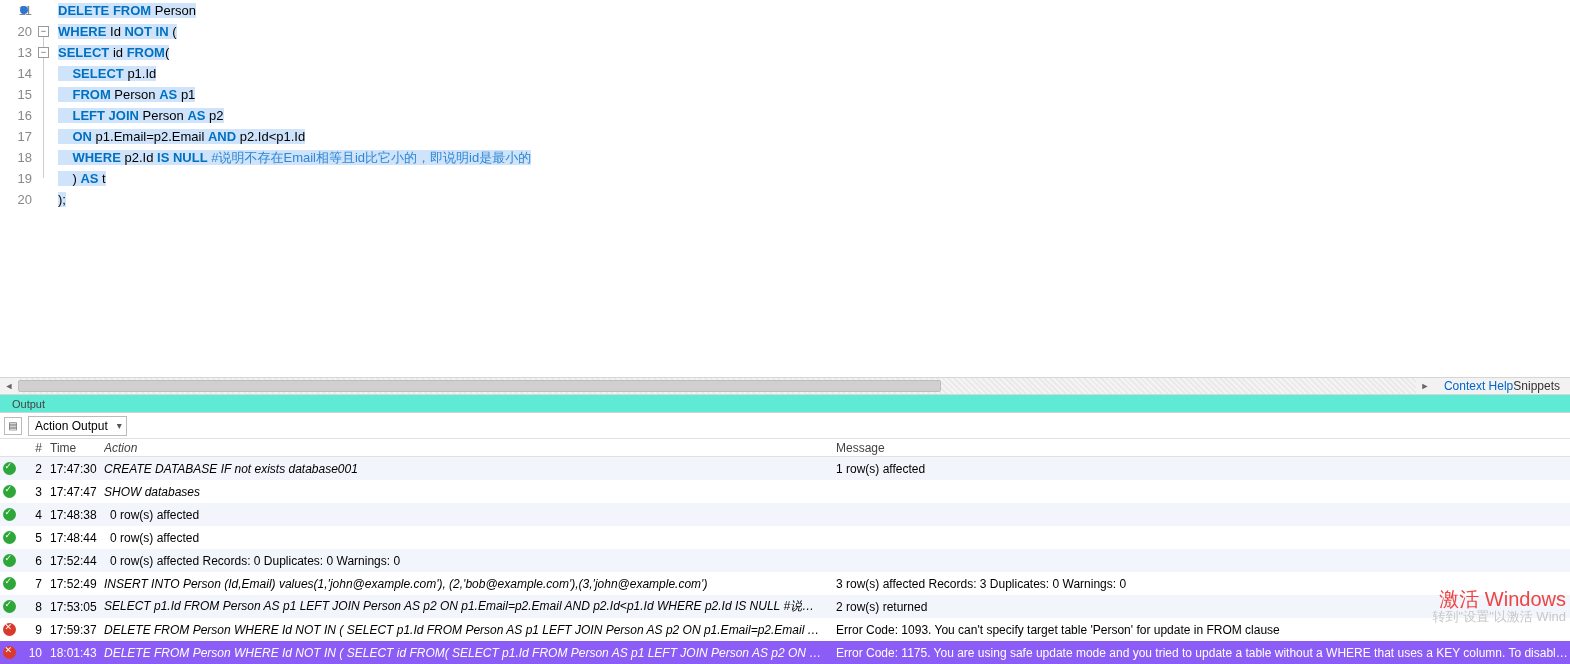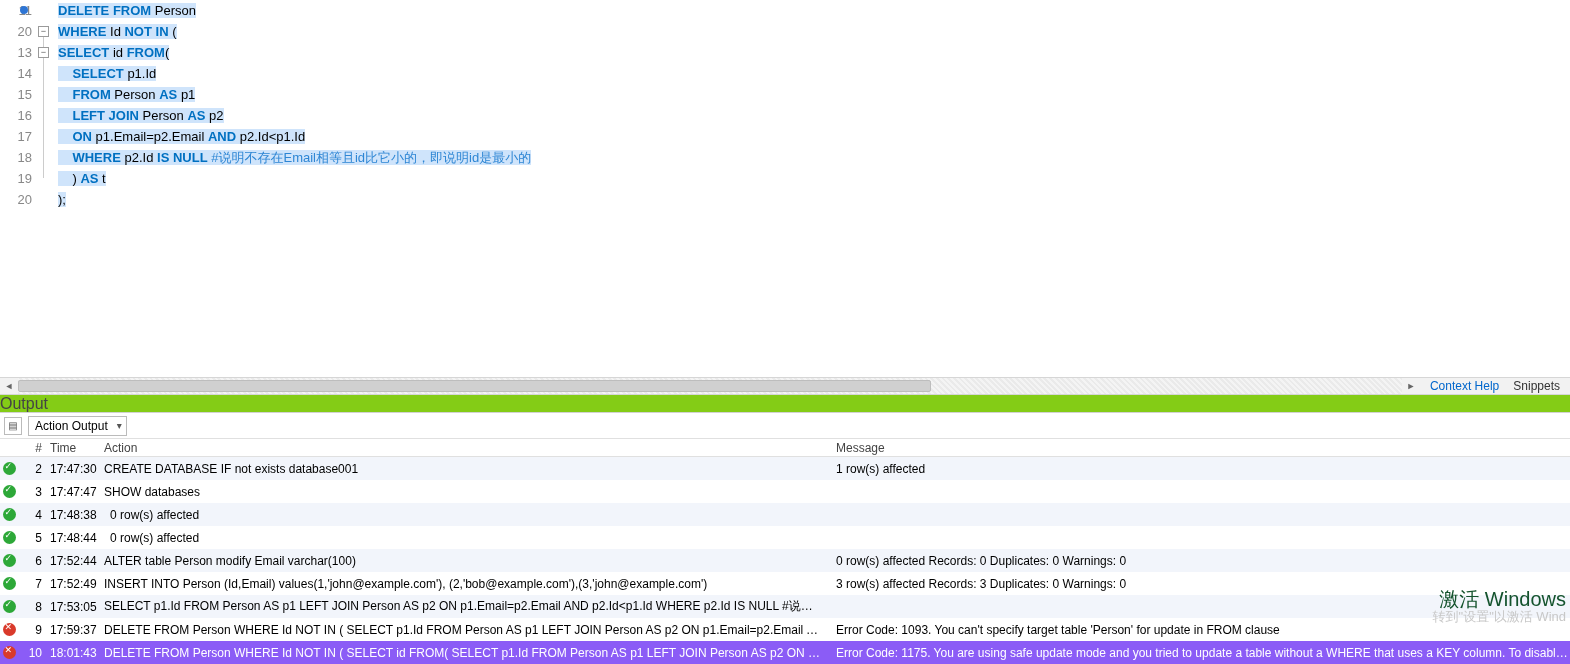--- a/index.html
+++ b/index.html
@@ -19,50 +19,50 @@
   .kw{ color:#0070c1; font-weight:bold; }
   .id{ color:#000;border-radius:7px; }
   .cmt{ color:#2e86d4; }
   .pun{ color:#000; }
 
   
   .hscroll{ height:18px; display:flex; align-items:stretch; background:#f2f2f2; border-top:1px solid #d6d6d6; border-bottom:1px solid #d6d6d6; }
   .sb-btn{ width:18px; display:flex; align-items:center; justify-content:center; font-size:9px; color:#666; background:#f2f2f2; }
   .sb-track{ flex:1; background:repeating-linear-gradient(45deg,#eaeaea,#eaeaea 2px,#f4f4f4 2px,#f4f4f4 4px); position:relative; }
   .sb-thumb{ position:absolute; top:2px; height:12px; background:#d0d0d0; border:1px solid #bdbdbd; border-radius:2px; }
-  .rtabs{ display:flex; align-items:center; gap:14px; padding:0 10px; font-size:12px; }
+  .rtabs{ display:flex; align-items:center; padding:0 10px; font-size:12px; }
   .rtabs a{ color:#0066cc; text-decoration:none; }
   .rtabs .plain{ color:#333; }
 
   
-  .out-hdr{ height:18px; background:#84cc16; border-bottom:1px solid #d2d2d2; display:flex; align-items:center; font-size:16px; padding-left:0; color:#444;}
+  .out-hdr{ height:18px; background:#5eead4; border-bottom:1px solid #d2d2d2; display:flex; align-items:center; font-size:11px; padding-left:12px; color:#444;}
   .toolbar{ height:26px; display:flex; align-items:center; gap:6px; padding:2px 4px; border-bottom:1px solid #e0e0e0; }
   .tb-icon{ width:18px; height:18px; border:1px solid #bbb; background:#fff; display:flex; align-items:center; justify-content:center; font-size:10px; color:#555;}
   .combo{ height:20px; border:1px solid #bbb; background:#fff; font-size:12px; padding:0 18px 0 6px; position:relative; display:flex; align-items:center;}
   .combo::after{ content:"▾"; position:absolute; right:4px; font-size:10px; color:#555; }
 
   
   .grid{ flex: none; display:flex; flex-direction:column; font-size:12px; }
   .grid .headrow{ display:flex; height:18px; align-items:center; border-bottom:1px solid #e0e0e0; color:#444; background:#fff;}
   .grid .row{ display:flex; height:23px; align-items:center; }
   .grid .row:nth-child(odd){ background:#f2f5fb; }
   .grid .row.sel{ background:#8b5cf6; color:#fff; }
   .c-status{ width:18px; display:flex; justify-content:center; }
   .c-num  { width:32px; text-align:right; padding-right:8px; }
   .c-time { width:54px; }
-  .c-action{ width:726px; overflow:hidden; white-space:nowrap; text-overflow:ellipsis; padding-right:8px;}
+  .c-action{ width:726px; overflow:hidden; white-space:nowrap; text-overflow:ellipsis; padding-right:8px;font-style:italic;}
   .c-message{ flex:1; overflow:hidden; white-space:nowrap; text-overflow:ellipsis; padding-left:6px;}
   .ok{ width:13px; height:13px; border-radius:50%; background:#2da838; position:relative; }
   .ok::after{ content:"✓"; position:absolute; color:#fff; font-size:9px; left:2px; top:-1px;}
   .err{ width:13px; height:13px; border-radius:50%; background:#d93a2b; position:relative; }
   .err::after{ content:"✕"; position:absolute; color:#fff; font-size:9px; left:2px; top:-1px;}
 
   
   .wm{ position:absolute; right:4px; bottom:38px; text-align:right; color:#c8c8c8; font-size:13px; pointer-events:none; line-height:18px;}
-  .wm .big{ font-size:20px; color:#14532d; }
+  .wm .big{ font-size:20px; color:#ef4444; }
 </style>
 </head>
 <body>
 
 <div class="root">
 
   <div class="editor">
     <div class="gutter" id="gutter">
         <div class="line">11</div>
         <div class="line">20</div>
@@ -142,39 +142,39 @@
           <div class="c-num">5</div>
           <div class="c-time">17:48:44</div>
           <div class="c-message">0 row(s) affected</div>
         </div>
         <div class="row">
           <div class="c-status">
             <div class="ok"></div>
           </div>
           <div class="c-num">6</div>
           <div class="c-time">17:52:44</div>
-          <div class="c-action">ALTER table Person modify Email varchar(100)</div>
           <div class="c-message">0 row(s) affected Records: 0  Duplicates: 0  Warnings: 0</div>
         </div>
         <div class="row">
           <div class="c-status">
             <div class="ok"></div>
           </div>
           <div class="c-num">7</div>
           <div class="c-time">17:52:49</div>
           <div class="c-action">INSERT INTO Person (Id,Email) values(1,'john@example.com'), (2,'bob@example.com'),(3,'john@example.com')</div>
           <div class="c-message">3 row(s) affected Records: 3  Duplicates: 0  Warnings: 0</div>
         </div>
         <div class="row">
           <div class="c-status">
             <div class="ok"></div>
           </div>
           <div class="c-num">8</div>
           <div class="c-time">17:53:05</div>
           <div class="c-action">SELECT p1.Id     FROM Person AS p1     LEFT JOIN Person AS p2     ON p1.Email=p2.Email AND p2.Id&lt;p1.Id     WHERE p2.Id IS NULL #说明不存...</div>
+          <div class="c-message">2 row(s) returned</div>
         </div>
         <div class="row">
           <div class="c-status">
             <div class="err"></div>
           </div>
           <div class="c-num">9</div>
           <div class="c-time">17:59:37</div>
           <div class="c-action">DELETE FROM Person WHERE Id NOT IN (     SELECT p1.Id     FROM Person AS p1     LEFT JOIN Person AS p2     ON p1.Email=p2.Email AND p2.I...</div>
           <div class="c-message">Error Code: 1093. You can't specify target table 'Person' for update in FROM clause</div>
         </div>

